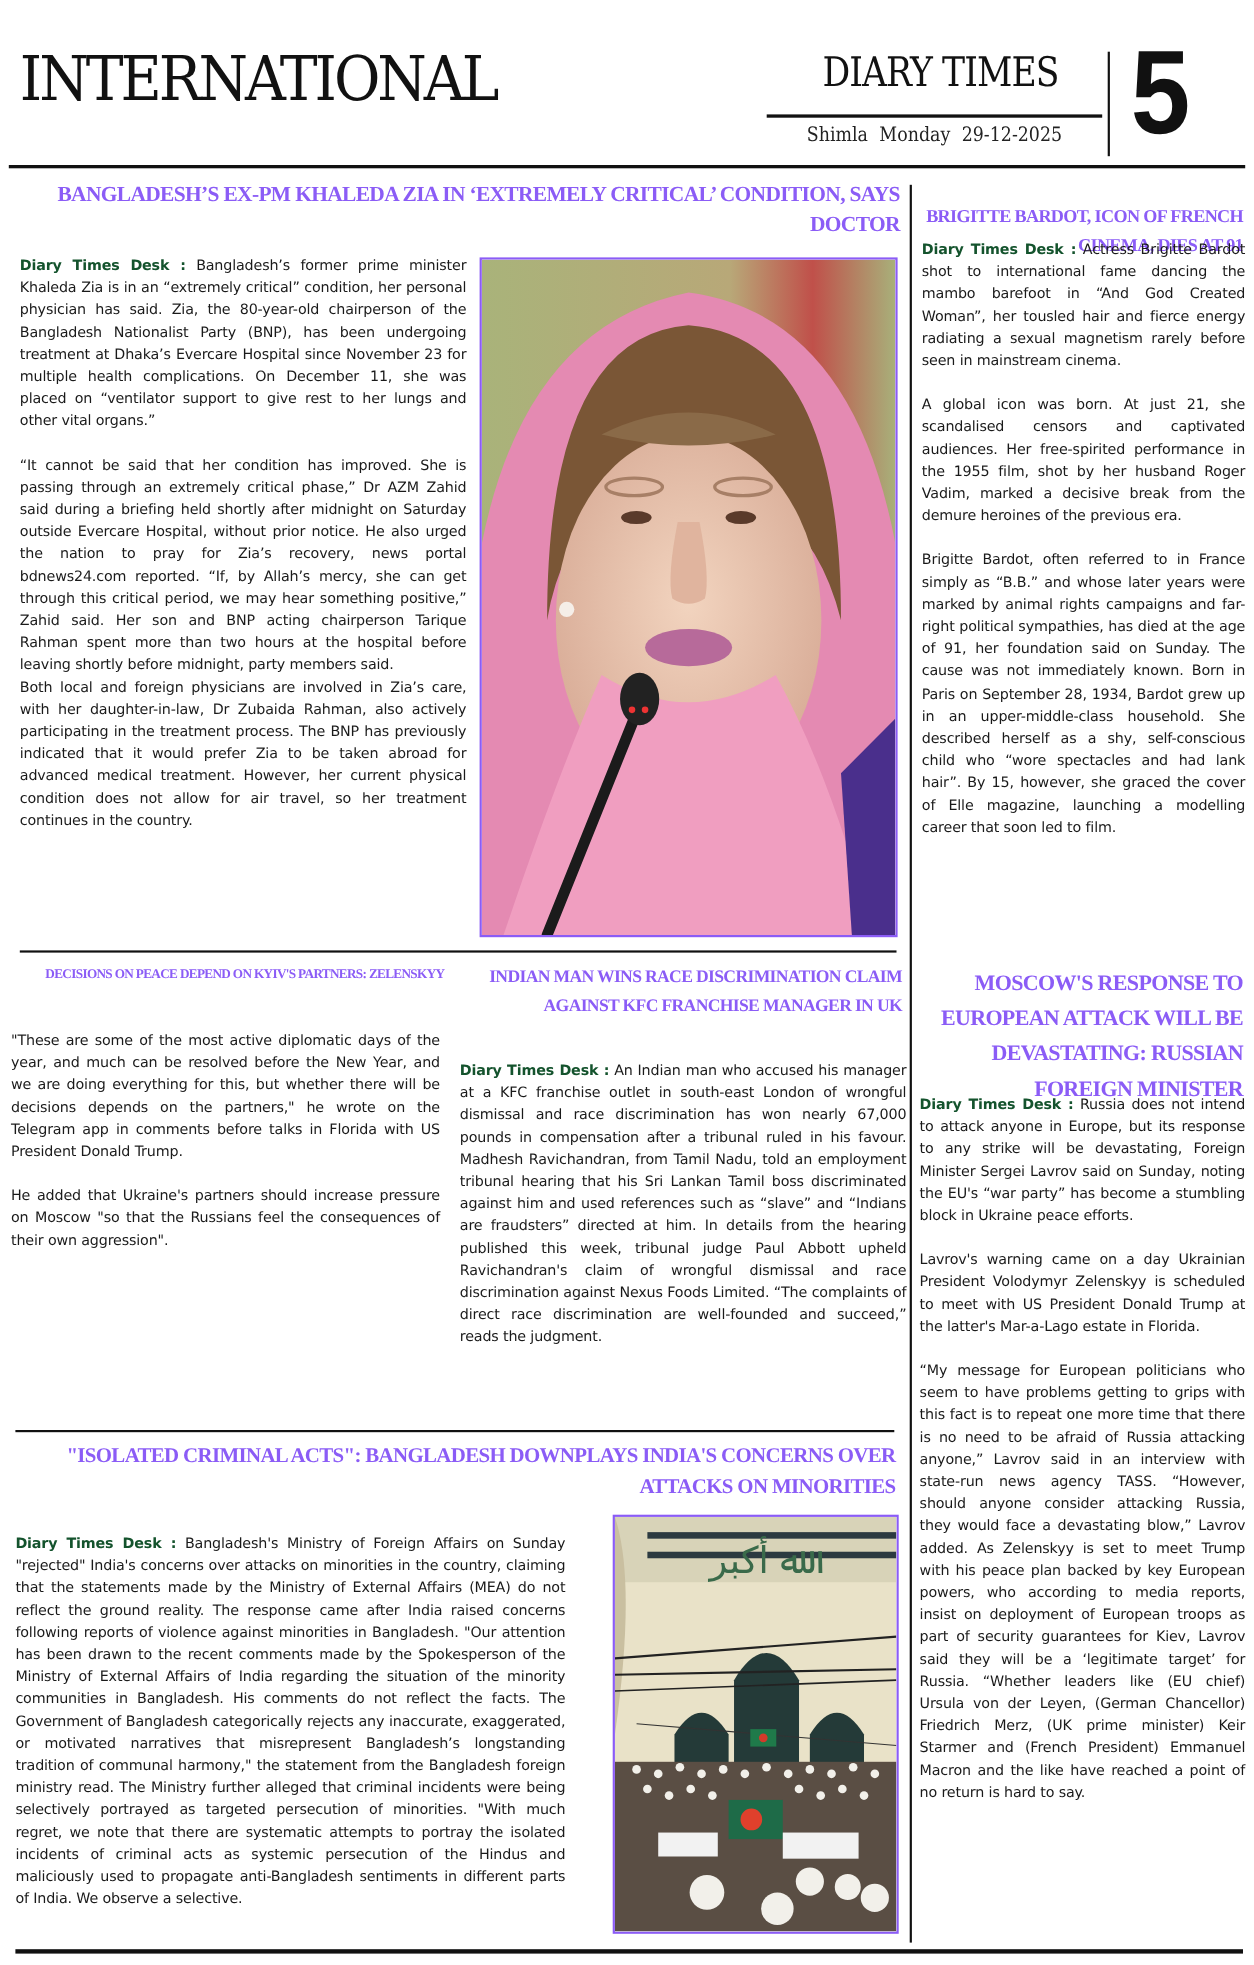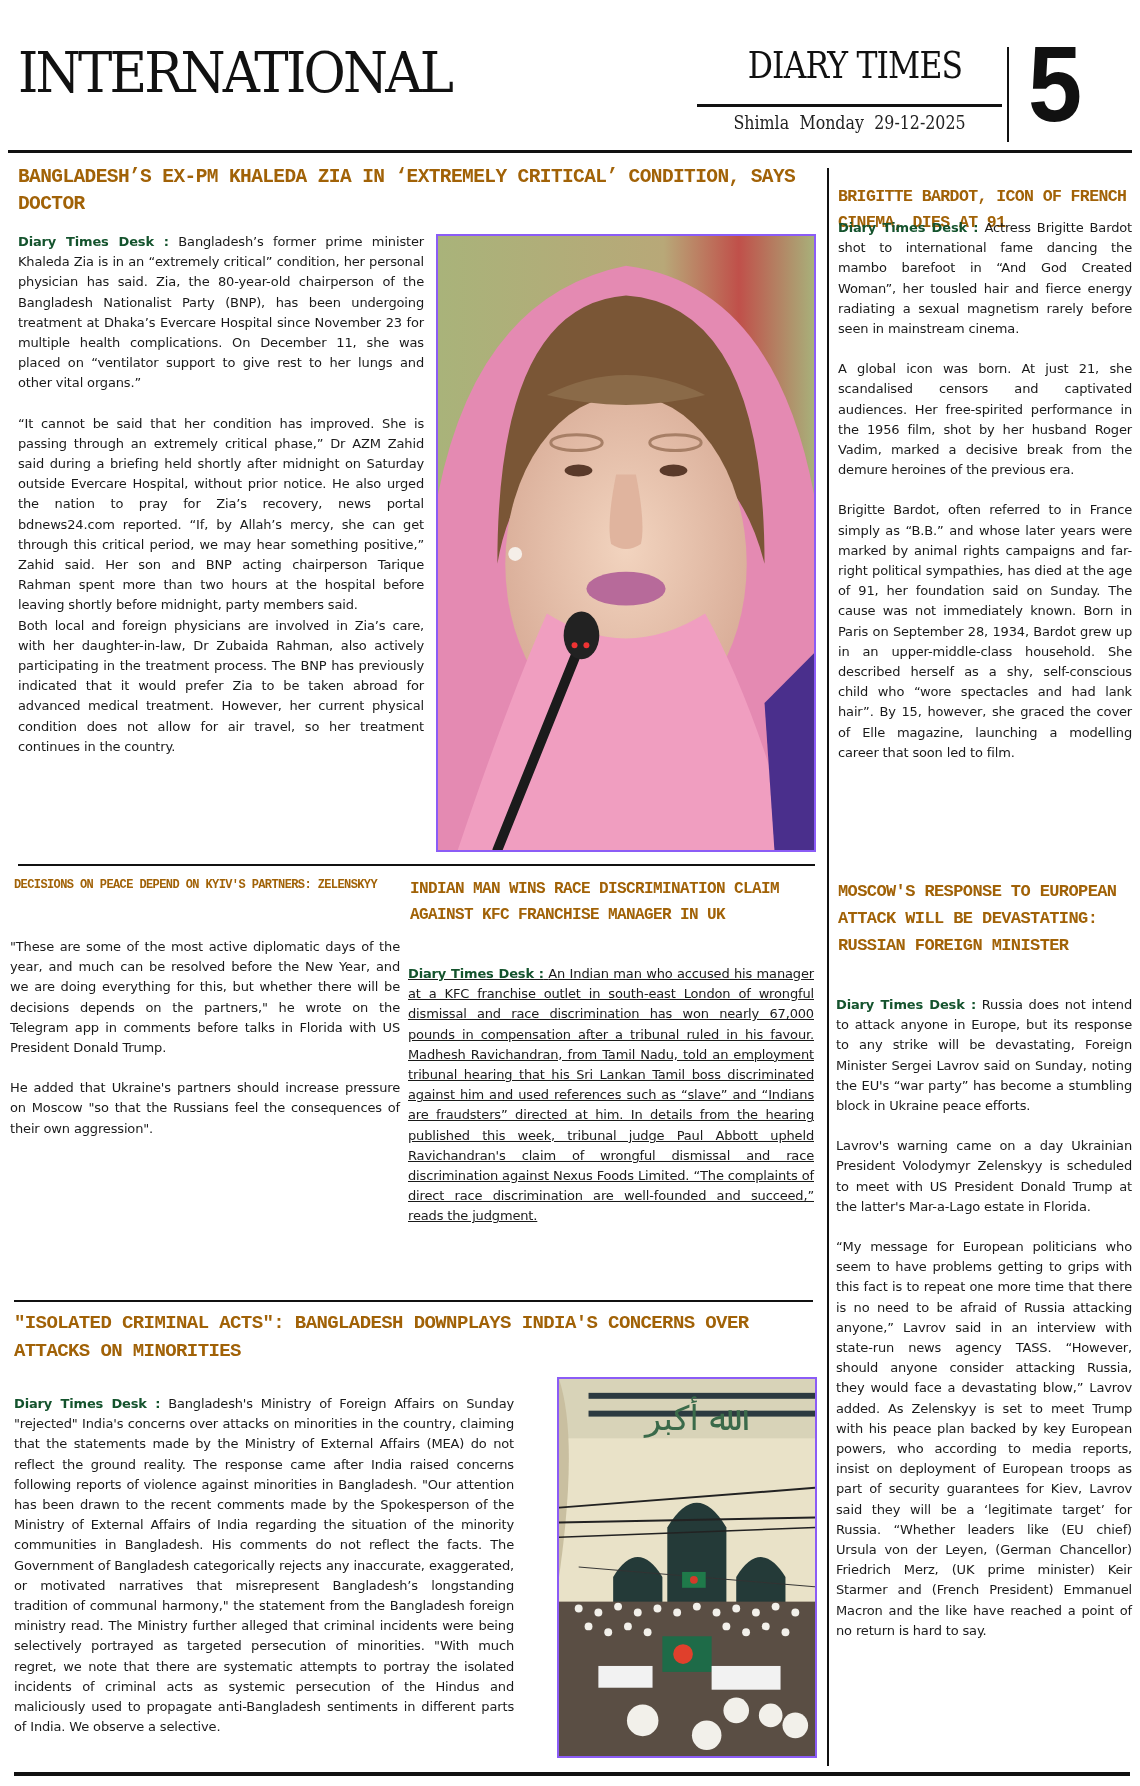--- a/index.html
+++ b/index.html
@@ -11,21 +11,21 @@
   .masthead-rule { position: absolute; left: 697px; top: 104px; width: 305px; height: 3px; background: #111; }
   .masthead-dateline { position: absolute; left: 697px; top: 112px; width: 305px; text-align: center; font-family: "DejaVu Serif", serif; font-size: 18px; transform: scaleX(0.88); transform-origin: center top; color: #222; word-spacing: 6px; }
   .masthead-vrule { position: absolute; left: 1007px; top: 47px; width: 2px; height: 95px; background: #111; }
   .page-number { position: absolute; left: 1025px; top: 30px; font-family: "Liberation Sans", sans-serif; font-weight: bold; font-size: 108px; transform: scaleX(0.9); color: #111; line-height: 1; }
   .top-rule { position: absolute; left: 8px; top: 150px; width: 1124px; height: 3px; background: #111; }
 
   .vcol-rule { position: absolute; left: 827px; top: 168px; width: 2px; height: 1598px; background: #111; }
   .h-rule { position: absolute; height: 2px; background: #111; }
   .bottom-rule { position: absolute; left: 14px; top: 1772px; width: 1116px; height: 4px; background: #111; }
 
-  .headline { position: absolute; font-family: Liberation Mono, monospace; font-weight: bold; text-align: left; color: #a16207; letter-spacing: -0.6px; line-height: 1.4; }
+  .headline { position: absolute; font-family: Liberation Serif, serif; font-weight: bold; text-align: right; color: #8b5cf6; letter-spacing: -0.6px; line-height: 1.4; }
   .body { position: absolute; font-family: "DejaVu Sans", sans-serif; font-size: 13px; line-height: 20.2px; text-align: justify; color: #1a1a1a; letter-spacing: -0.15px; }
   .body p { margin: 0 0 20px 0; }
   .body p.tight { margin-bottom: 0; }
   .byline { font-weight: bold; color: #14532d; }
 
   .photo { position: absolute; border: 2px solid #8b5cf6; overflow: hidden; }
   .photo svg { display: block; width: 100%; height: 100%; }
 </style>
 </head>
 <body>
@@ -84,36 +84,36 @@
     <line x1="60" y1="618" x2="140" y2="420" stroke="#1b1b1b" stroke-width="10" stroke-linecap="round"></line>
     <ellipse cx="145" cy="402" rx="18" ry="24" fill="#222"></ellipse>
     <circle cx="138" cy="412" r="3" fill="#e33"></circle>
       <circle cx="150" cy="412" r="3" fill="#e33"></circle>
   </svg>
 </div>
 
 <div class="headline" style="left:838px; top:164px; width:292px; font-size:16.5px; line-height:1.55;margin-top:20px;">BRIGITTE BARDOT, ICON OF FRENCH CINEMA, DIES AT 91</div>
 <div class="body" style="left:838px; top:218px; width:294px;">
   <p><span class="byline">Diary Times Desk :</span> <span>Actress Brigitte Bardot shot to international fame dancing the mambo barefoot in “And God Created Woman”, her tousled hair and fierce energy radiating a sexual magnetism rarely before seen in mainstream cinema.</span></p>
-  <p><span>A global icon was born. At just 21, she scandalised censors and captivated audiences. Her free-spirited performance in the 1956 film, shot by her husband Roger Vadim, marked a decisive break from the demure heroines of the previous era.</span></p>
+  <p><span>A global icon was born. At just 21, she scandalised censors and captivated audiences. Her free-spirited performance in the 1955 film, shot by her husband Roger Vadim, marked a decisive break from the demure heroines of the previous era.</span></p>
   <p class="tight"><span>Brigitte Bardot, often referred to in France simply as “B.B.” and whose later years were marked by animal rights campaigns and far-right political sympathies, has died at the age of 91, her foundation said on Sunday. The cause was not immediately known. Born in Paris on September 28, 1934, Bardot grew up in an upper-middle-class household. She described herself as a shy, self-conscious child who “wore spectacles and had lank hair”. By 15, however, she graced the cover of Elle magazine, launching a modelling career that soon led to film.</span></p>
 </div>
 
 <div class="headline" style="left:14px; top:876px; width:390px; font-size:12px; line-height:1.6;">DECISIONS ON PEACE DEPEND ON KYIV'S PARTNERS: ZELENSKYY</div>
 <div class="body" style="left:10px; top:937px; width:390px;">
   <p><span>"These are some of the most active diplomatic days of the year, and much can be resolved before the New Year, and we are doing everything for this, but whether there will be decisions depends on the partners," he wrote on the Telegram app in comments before talks in Florida with US President Donald Trump.</span></p>
   <p class="tight"><span>He added that Ukraine's partners should increase pressure on Moscow "so that the Russians feel the consequences of their own aggression".</span></p>
 </div>
 
 <div class="headline" style="left:410px; top:876px; width:410px; font-size:16px; line-height:1.65;">INDIAN MAN WINS RACE DISCRIMINATION CLAIM AGAINST KFC FRANCHISE MANAGER IN UK</div>
-<div class="body" style="left:408px; top:964px; width:406px;text-decoration:underline;">
+<div class="body" style="left:418px; top:964px; width:406px;">
   <p class="tight"><span class="byline">Diary Times Desk :</span> <span>An Indian man who accused his manager at a KFC franchise outlet in south-east London of wrongful dismissal and race discrimination has won nearly 67,000 pounds in compensation after a tribunal ruled in his favour. Madhesh Ravichandran, from Tamil Nadu, told an employment tribunal hearing that his Sri Lankan Tamil boss discriminated against him and used references such as “slave” and “Indians are fraudsters” directed at him. In details from the hearing published this week, tribunal judge Paul Abbott upheld Ravichandran's claim of wrongful dismissal and race discrimination against Nexus Foods Limited. “The complaints of direct race discrimination are well-founded and succeed,” reads the judgment.</span></p>
 </div>
 
-<div class="headline" style="left:838px; top:878px; width:292px; font-size:17px; line-height:1.6;">MOSCOW'S RESPONSE TO EUROPEAN ATTACK WILL BE DEVASTATING: RUSSIAN FOREIGN MINISTER</div>
+<div class="headline" style="left:838px; top:878px; width:292px; font-size:20px; line-height:1.6;">MOSCOW'S RESPONSE TO EUROPEAN ATTACK WILL BE DEVASTATING: RUSSIAN FOREIGN MINISTER</div>
 <div class="body" style="left:836px; top:995px; width:296px;">
   <p><span class="byline">Diary Times Desk :</span> <span>Russia does not intend to attack anyone in Europe, but its response to any strike will be devastating, Foreign Minister Sergei Lavrov said on Sunday, noting the EU's “war party” has become a stumbling block in Ukraine peace efforts.</span></p>
   <p><span>Lavrov's warning came on a day Ukrainian President Volodymyr Zelenskyy is scheduled to meet with US President Donald Trump at the latter's Mar-a-Lago estate in Florida.</span></p>
   <p class="tight"><span>“My message for European politicians who seem to have problems getting to grips with this fact is to repeat one more time that there is no need to be afraid of Russia attacking anyone,” Lavrov said in an interview with state-run news agency TASS. “However, should anyone consider attacking Russia, they would face a devastating blow,” Lavrov added. As Zelenskyy is set to meet Trump with his peace plan backed by key European powers, who according to media reports, insist on deployment of European troops as part of security guarantees for Kiev, Lavrov said they will be a ‘legitimate target’ for Russia. “Whether leaders like (EU chief) Ursula von der Leyen, (German Chancellor) Friedrich Merz, (UK prime minister) Keir Starmer and (French President) Emmanuel Macron and the like have reached a point of no return is hard to say.</span></p>
 </div>
 
 <div class="headline" style="left:14px; top:1310px; width:800px; font-size:19px; line-height:1.45;">"ISOLATED CRIMINAL ACTS": BANGLADESH DOWNPLAYS INDIA'S CONCERNS OVER ATTACKS ON MINORITIES</div>
 <div class="body" style="left:14px; top:1370px; width:500px;margin-top:24px;">
   <p class="tight"><span class="byline">Diary Times Desk :</span> <span>Bangladesh's Ministry of Foreign Affairs on Sunday "rejected" India's concerns over attacks on minorities in the country, claiming that the statements made by the Ministry of External Affairs (MEA) do not reflect the ground reality. The response came after India raised concerns following reports of violence against minorities in Bangladesh. "Our attention has been drawn to the recent comments made by the Spokesperson of the Ministry of External Affairs of India regarding the situation of the minority communities in Bangladesh. His comments do not reflect the facts. The Government of Bangladesh categorically rejects any inaccurate, exaggerated, or motivated narratives that misrepresent Bangladesh’s longstanding tradition of communal harmony," the statement from the Bangladesh foreign ministry read. The Ministry further alleged that criminal incidents were being selectively portrayed as targeted persecution of minorities. "With much regret, we note that there are systematic attempts to portray the isolated incidents of criminal acts as systemic persecution of the Hindus and maliciously used to propagate anti-Bangladesh sentiments in different parts of India. We observe a selective.</span></p>
 </div>

